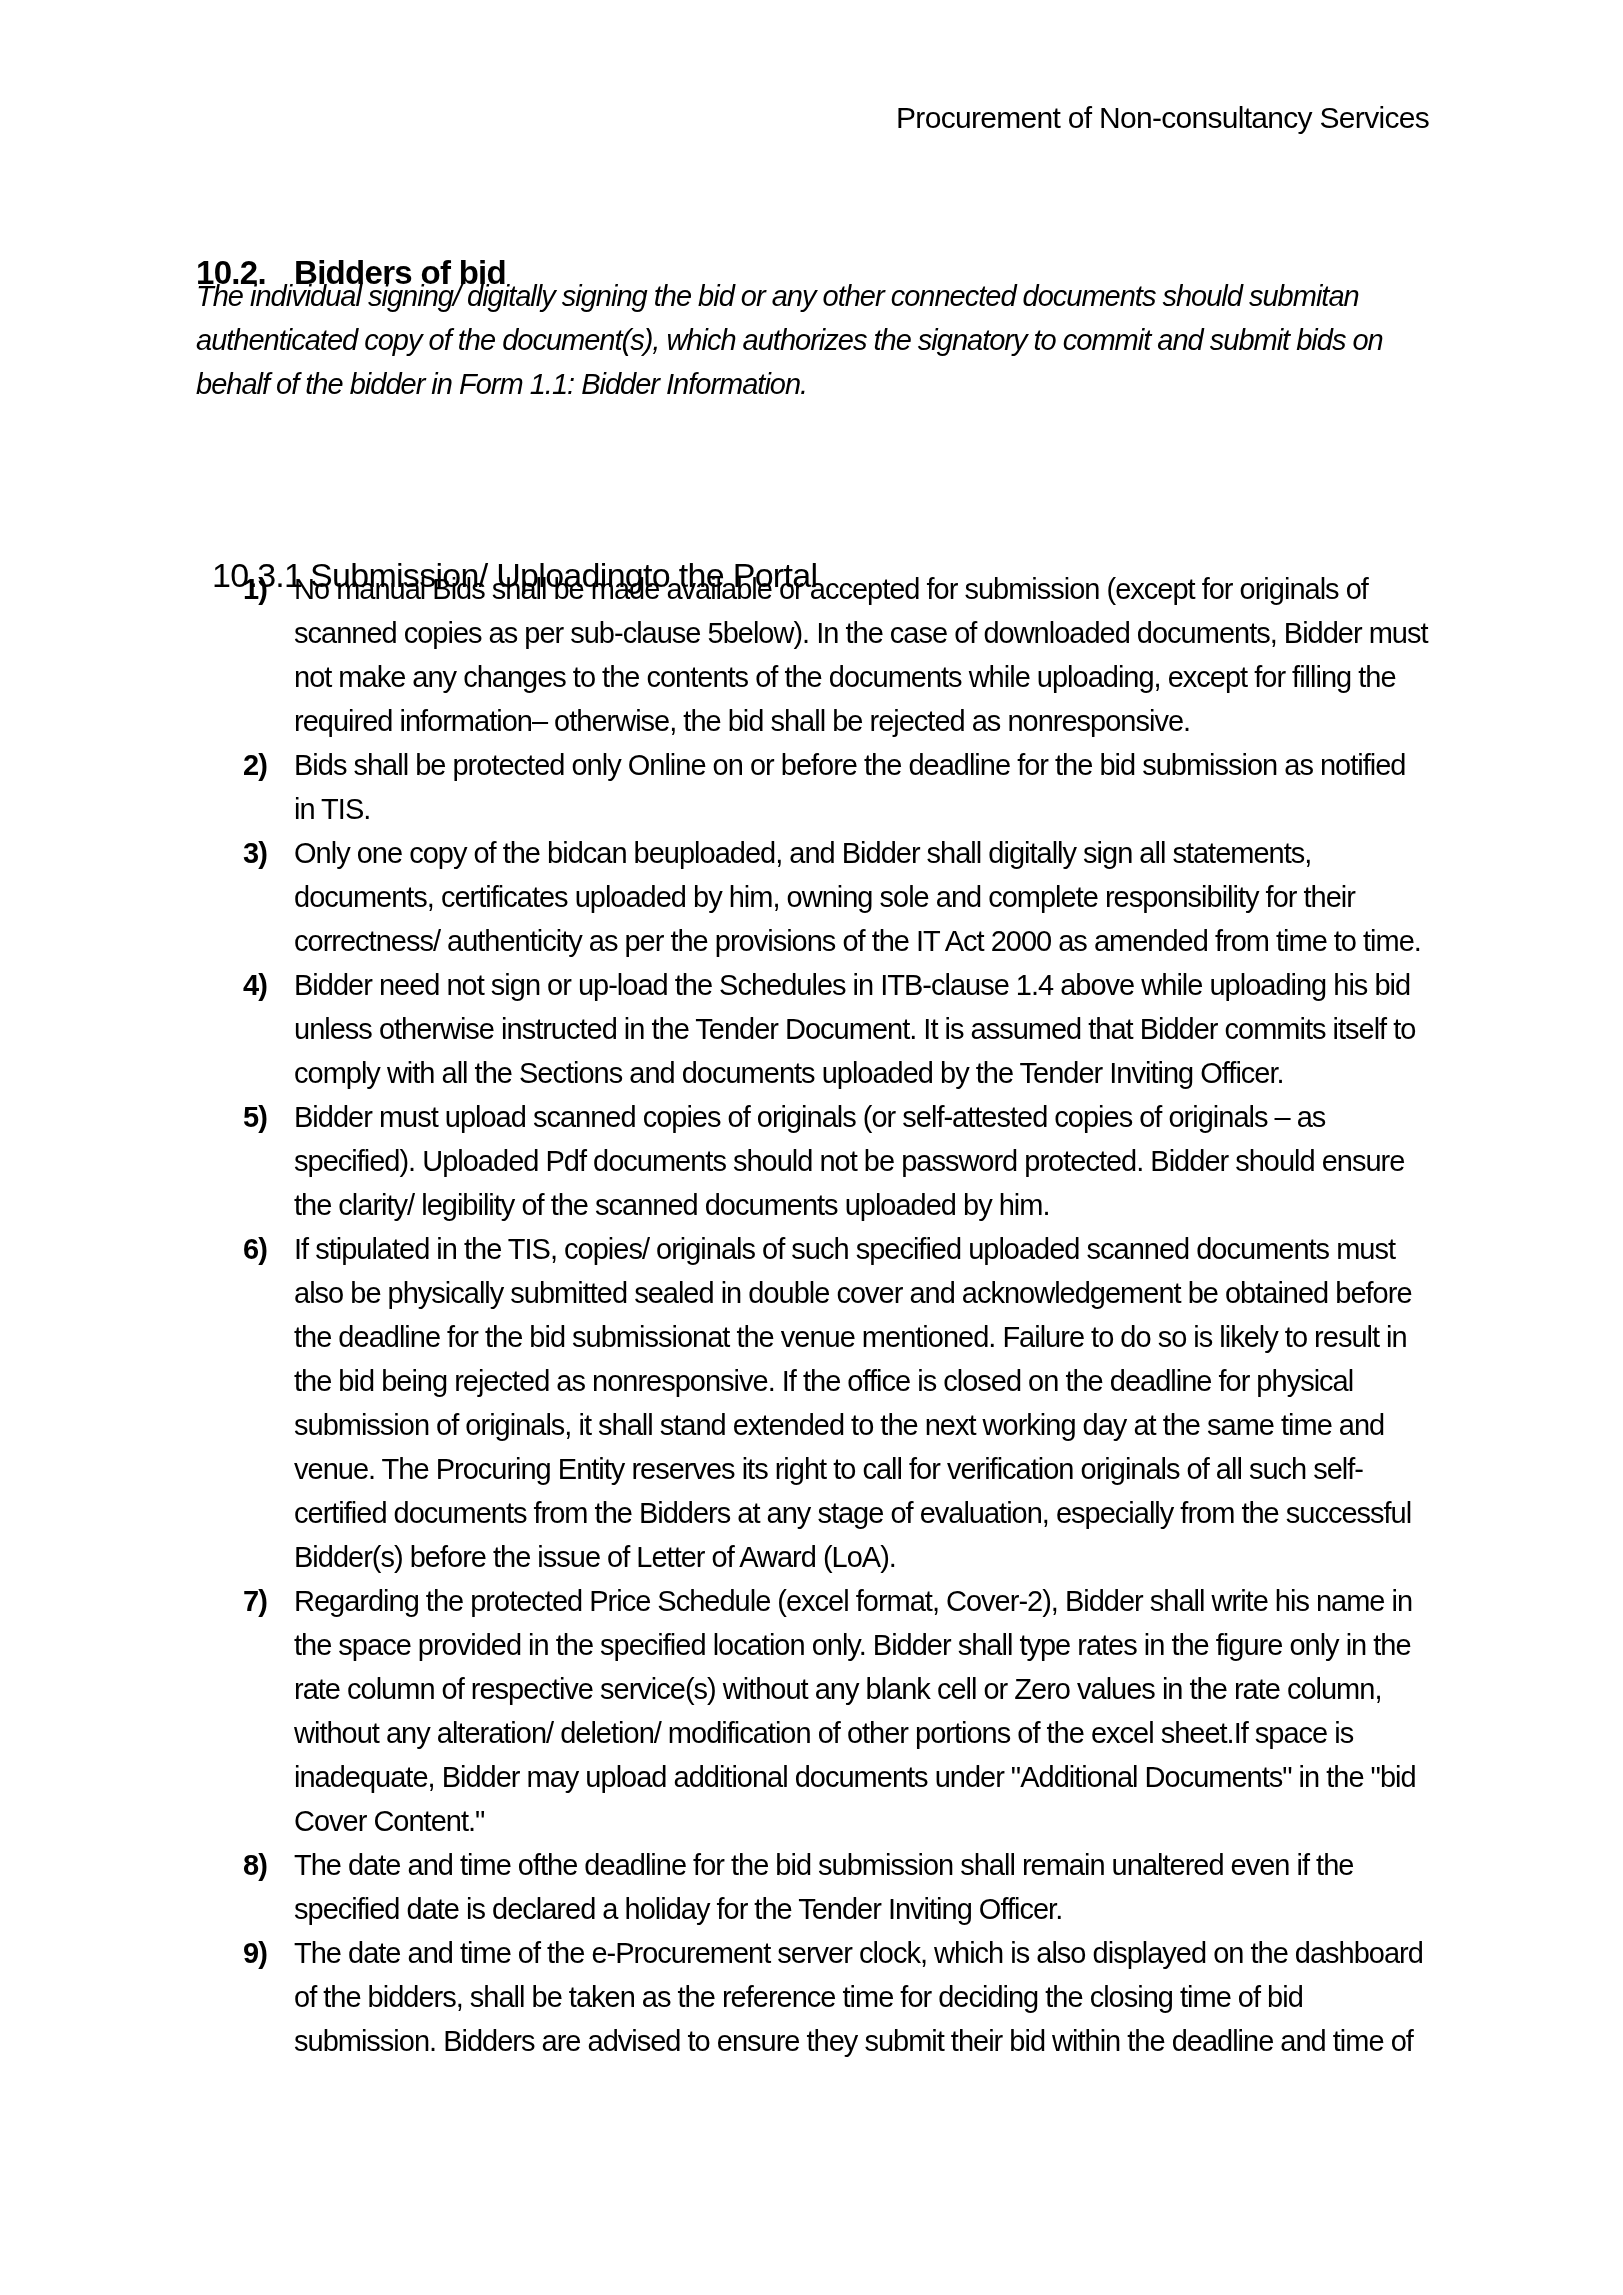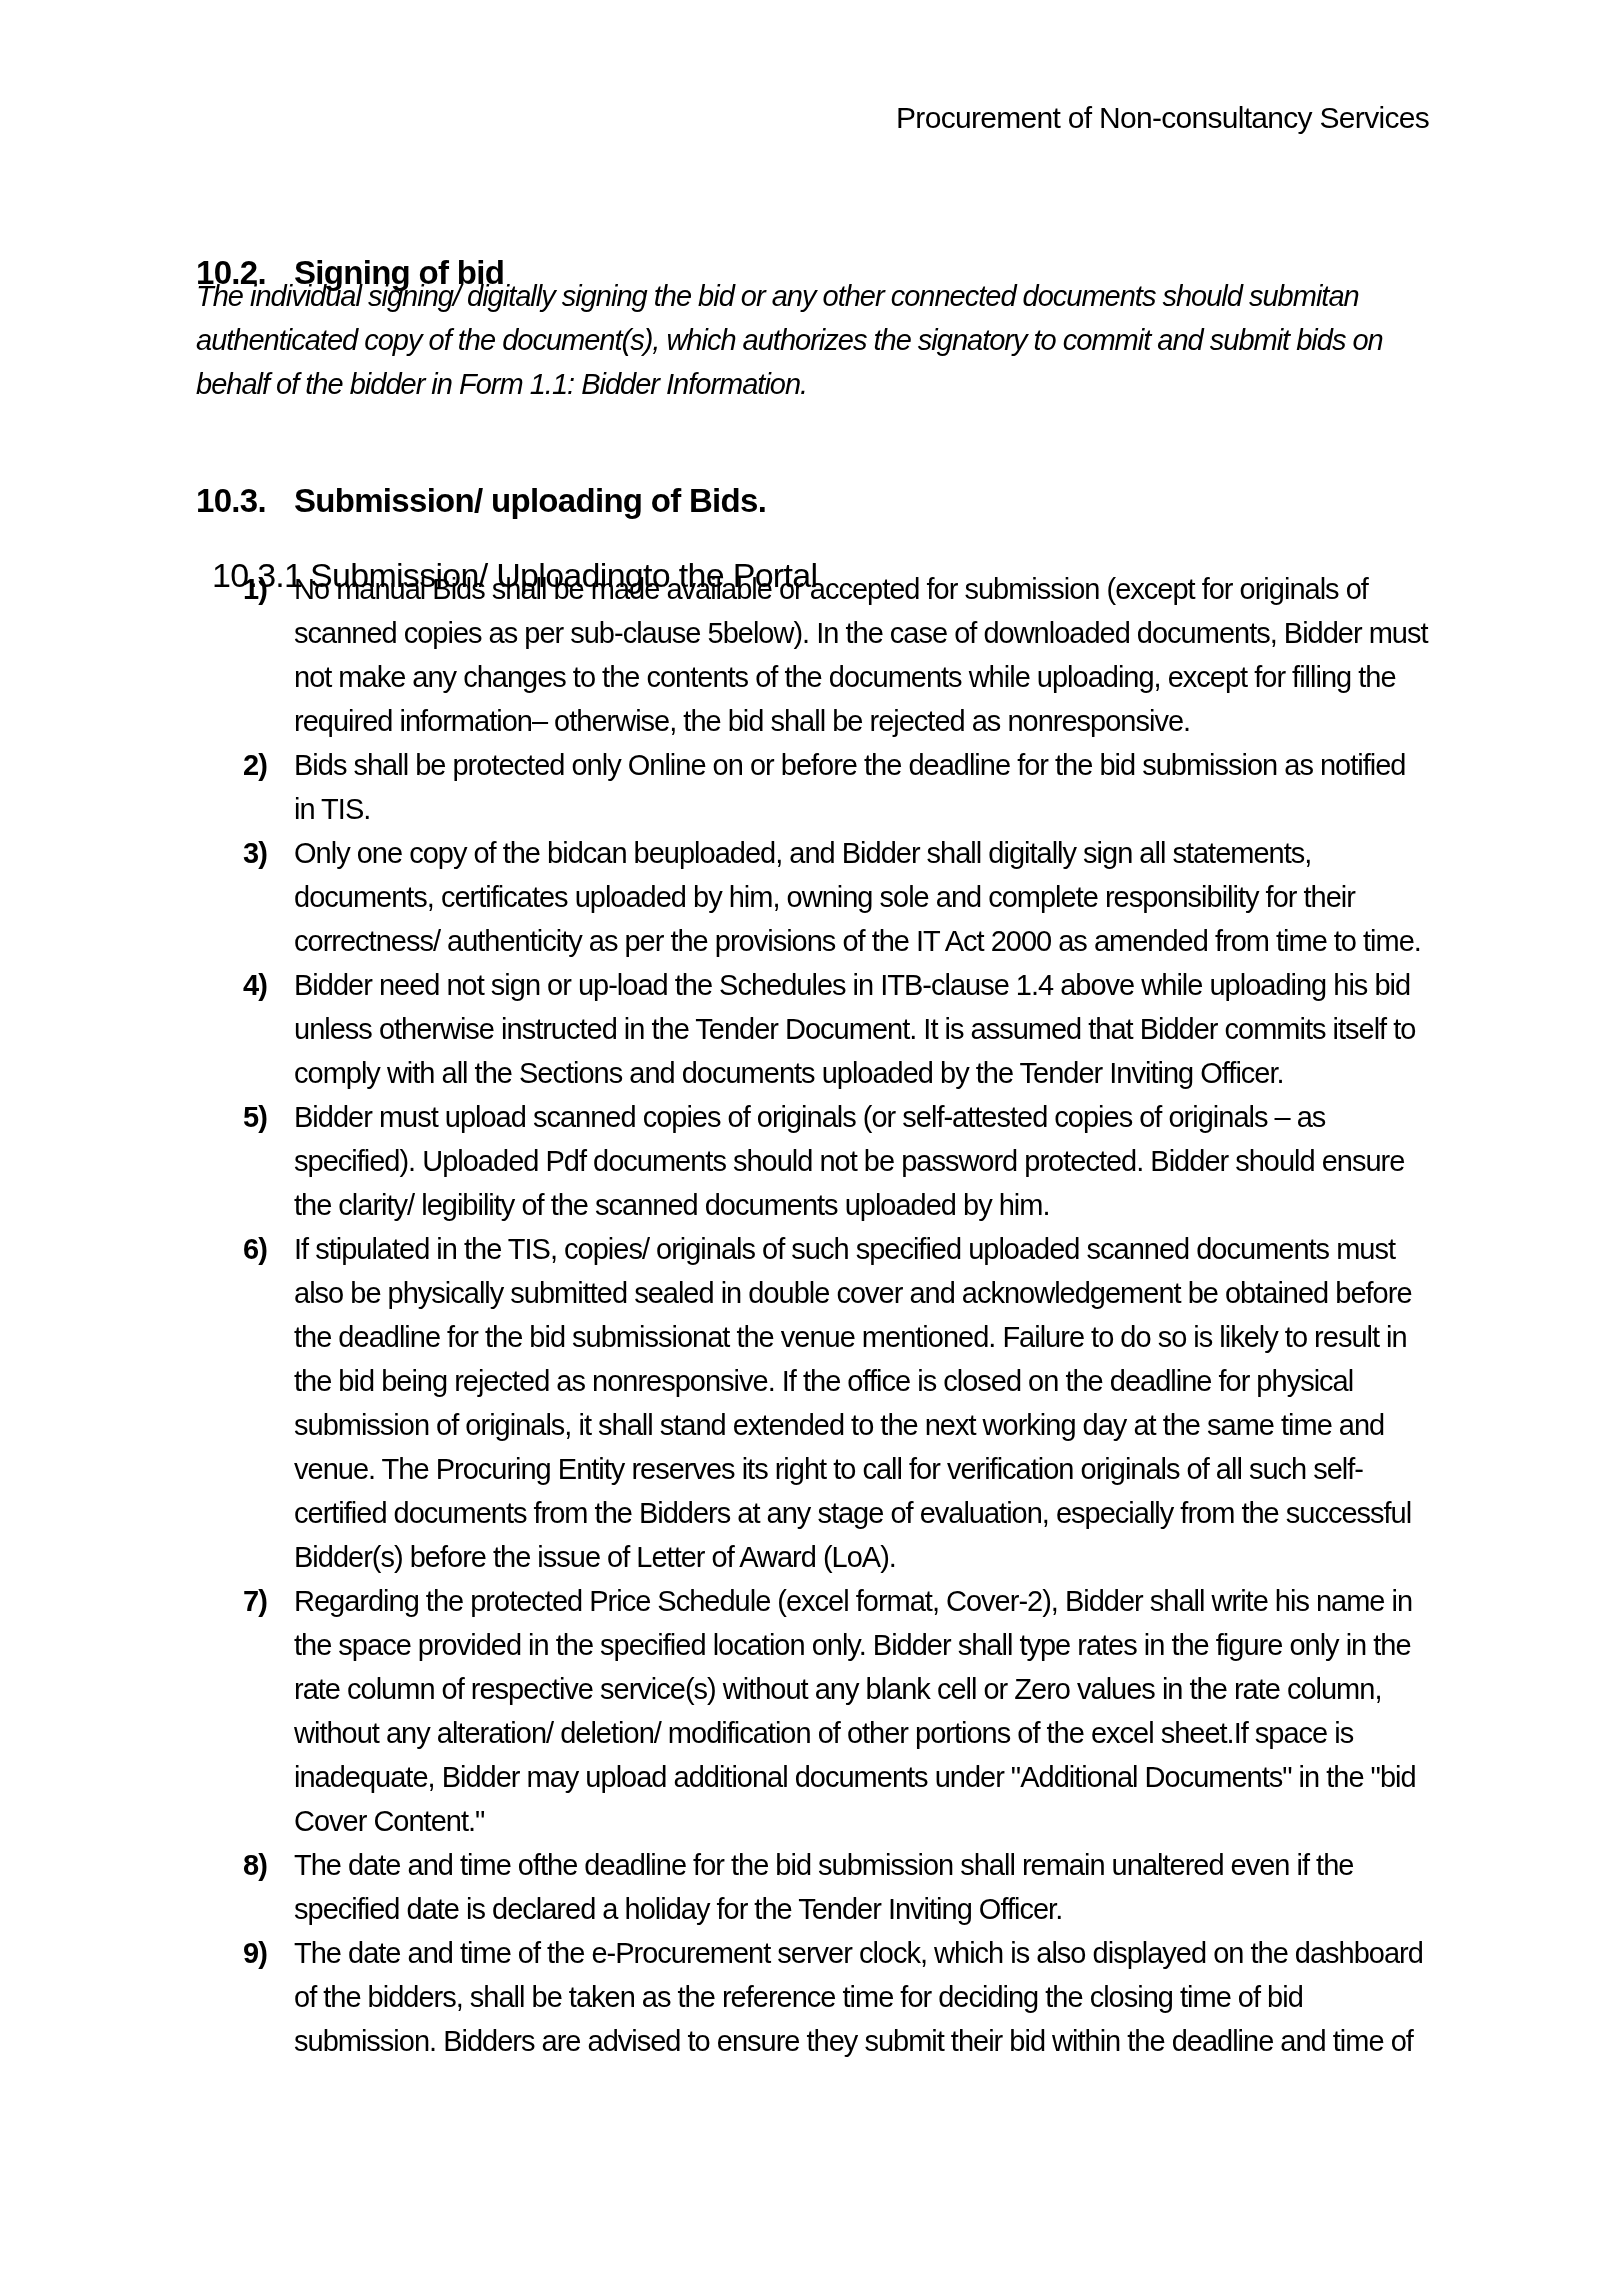--- a/index.html
+++ b/index.html
@@ -100,28 +100,25 @@
 </head>
 <body>
 
 <div class="page">
 
   <div class="running-header">
     <span>Procurement of Non-consultancy Services</span>
   </div>
 
   <div class="heading-main heading-10-2">
-    <span class="h-num">10.2.</span><span>Signing of bid</span>
+    <span class="h-num">10.2.</span><span>Bidders of bid</span>
   </div>
 
   <p class="body-paragraph">The individual signing/ digitally signing the bid or any other connected documents should submitan authenticated copy of the document(s), which authorizes the signatory to commit and submit bids on behalf of the bidder in Form 1.1: Bidder Information.</p>
 
-  <div class="heading-main heading-10-3">
-    <span class="h-num">10.3.</span><span>Submission/ uploading of Bids.</span>
-  </div>
 
   <div class="heading-sub heading-10-3-1">
     <span class="h-num">10.3.1</span><span>Submission/ Uploadingto the Portal</span>
   </div>
 
   <div class="numbered-list">
   <div class="list-item">
     <span class="li-num">1)</span>
     <div class="li-text"><span>No manual Bids shall be made available or accepted for submission (except for originals of scanned copies as per sub-clause 5below). In the case of downloaded documents, Bidder must not make any changes to the contents of the documents while uploading, except for filling the required information– otherwise, the bid shall be rejected as nonresponsive.</span></div>
   </div>

